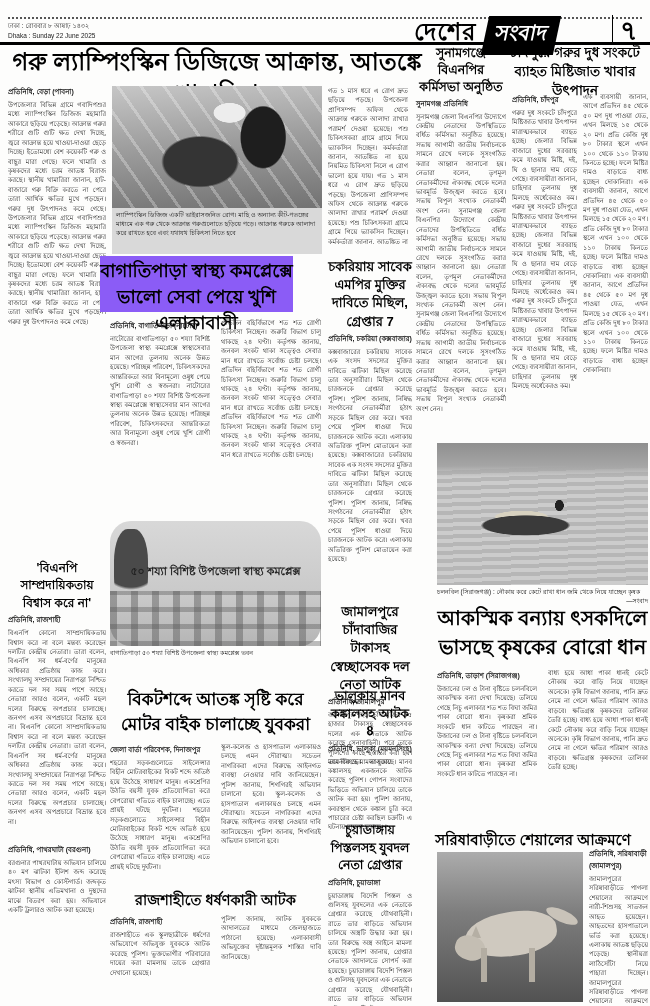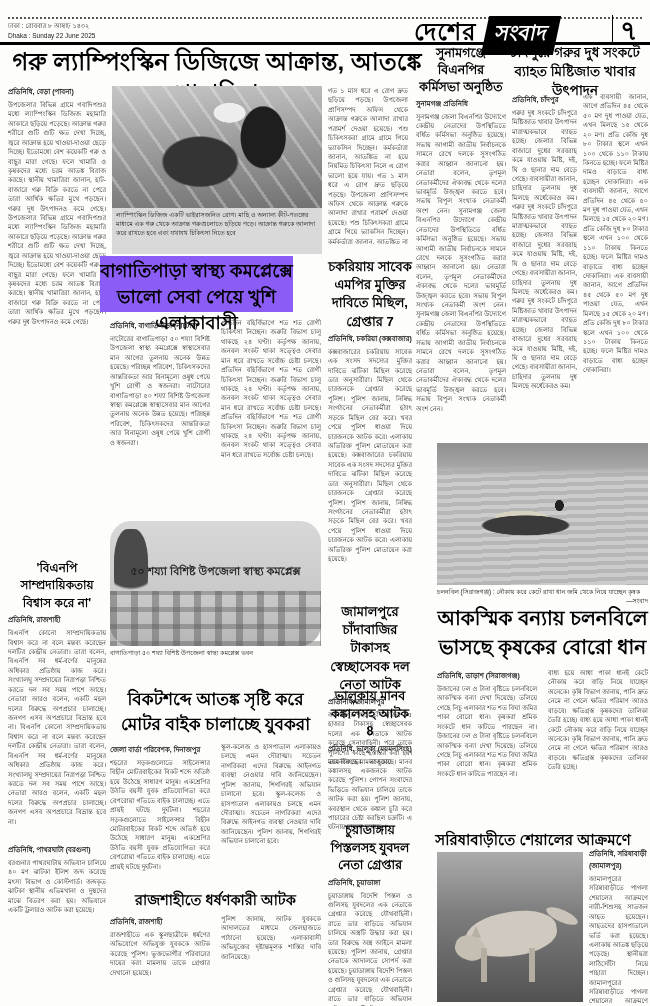--- a/index.html
+++ b/index.html
@@ -200,21 +200,21 @@
     <div class="hl" id="hl-chua">চুয়াডাঙ্গায় পিস্তলসহ যুবদল নেতা গ্রেপ্তার</div>
     <div class="byline">প্রতিনিধি, চুয়াডাঙ্গা</div>
     <div class="body" id="chua-body">চুয়াডাঙ্গায় বিদেশি পিস্তল ও গুলিসহ যুবদলের এক নেতাকে গ্রেপ্তার করেছে যৌথবাহিনী। রাতে তার বাড়িতে অভিযান চালিয়ে অস্ত্রটি উদ্ধার করা হয়। তার বিরুদ্ধে অস্ত্র আইনে মামলা হয়েছে। পুলিশ জানায়, গ্রেপ্তার নেতাকে আদালতে সোপর্দ করা হয়েছে। চুয়াডাঙ্গায় বিদেশি পিস্তল ও গুলিসহ যুবদলের এক নেতাকে গ্রেপ্তার করেছে যৌথবাহিনী। রাতে তার বাড়িতে অভিযান চালিয়ে অস্ত্রটি উদ্ধার করা হয়। তার বিরুদ্ধে অস্ত্র আইনে মামলা হয়েছে। পুলিশ জানায়, গ্রেপ্তার নেতাকে আদালতে সোপর্দ করা হয়েছে।</div>
   </div>
 
   <div class="abs" id="photo-boat"></div>
   <div class="abs caption" id="boat-caprow">
     <span class="cap">চলনবিল (সিরাজগঞ্জ) : নৌকায় করে কেটে রাখা ধান জমি থেকে নিয়ে যাচ্ছেন কৃষক</span>
     <span class="credit">—সংবাদ</span>
   </div>
-  <div class="abs hl" id="hl-flood">আকস্মিক বন্যায় চলনবিলে ভাসছে কৃষকের বোরো ধান</div>
+  <div class="abs hl" id="hl-flood">আকস্মিক বন্যায় ৎসকদিলে ভাসছে কৃষকের বোরো ধান</div>
   <div class="abs" id="blk-flood1">
     <div class="byline">প্রতিনিধি, তাড়াশ (সিরাজগঞ্জ)</div>
     <div class="body" id="flood-b1">উজানের ঢল ও টানা বৃষ্টিতে চলনবিলে আকস্মিক বন্যা দেখা দিয়েছে। তলিয়ে গেছে নিচু এলাকার শত শত বিঘা জমির পাকা বোরো ধান। কৃষকরা শ্রমিক সংকটে ধান কাটতে পারছেন না। উজানের ঢল ও টানা বৃষ্টিতে চলনবিলে আকস্মিক বন্যা দেখা দিয়েছে। তলিয়ে গেছে নিচু এলাকার শত শত বিঘা জমির পাকা বোরো ধান। কৃষকরা শ্রমিক সংকটে ধান কাটতে পারছেন না।</div>
   </div>
   <div class="abs" id="blk-flood2">
     <div class="body" style="height:158px;">বাধ্য হয়ে আধা পাকা ধানই কেটে নৌকায় করে বাড়ি নিয়ে যাচ্ছেন অনেকে। কৃষি বিভাগ জানায়, পানি দ্রুত নেমে না গেলে ক্ষতির পরিমাণ আরও বাড়বে। ক্ষতিগ্রস্ত কৃষকদের তালিকা তৈরি হচ্ছে। বাধ্য হয়ে আধা পাকা ধানই কেটে নৌকায় করে বাড়ি নিয়ে যাচ্ছেন অনেকে। কৃষি বিভাগ জানায়, পানি দ্রুত নেমে না গেলে ক্ষতির পরিমাণ আরও বাড়বে। ক্ষতিগ্রস্ত কৃষকদের তালিকা তৈরি হচ্ছে।</div>
   </div>
 
   <div class="abs hl" id="hl-sari">সরিষাবাড়ীতে শেয়ালের আক্রমণে আহত ৭</div>
   <div class="abs" id="photo-fox">

